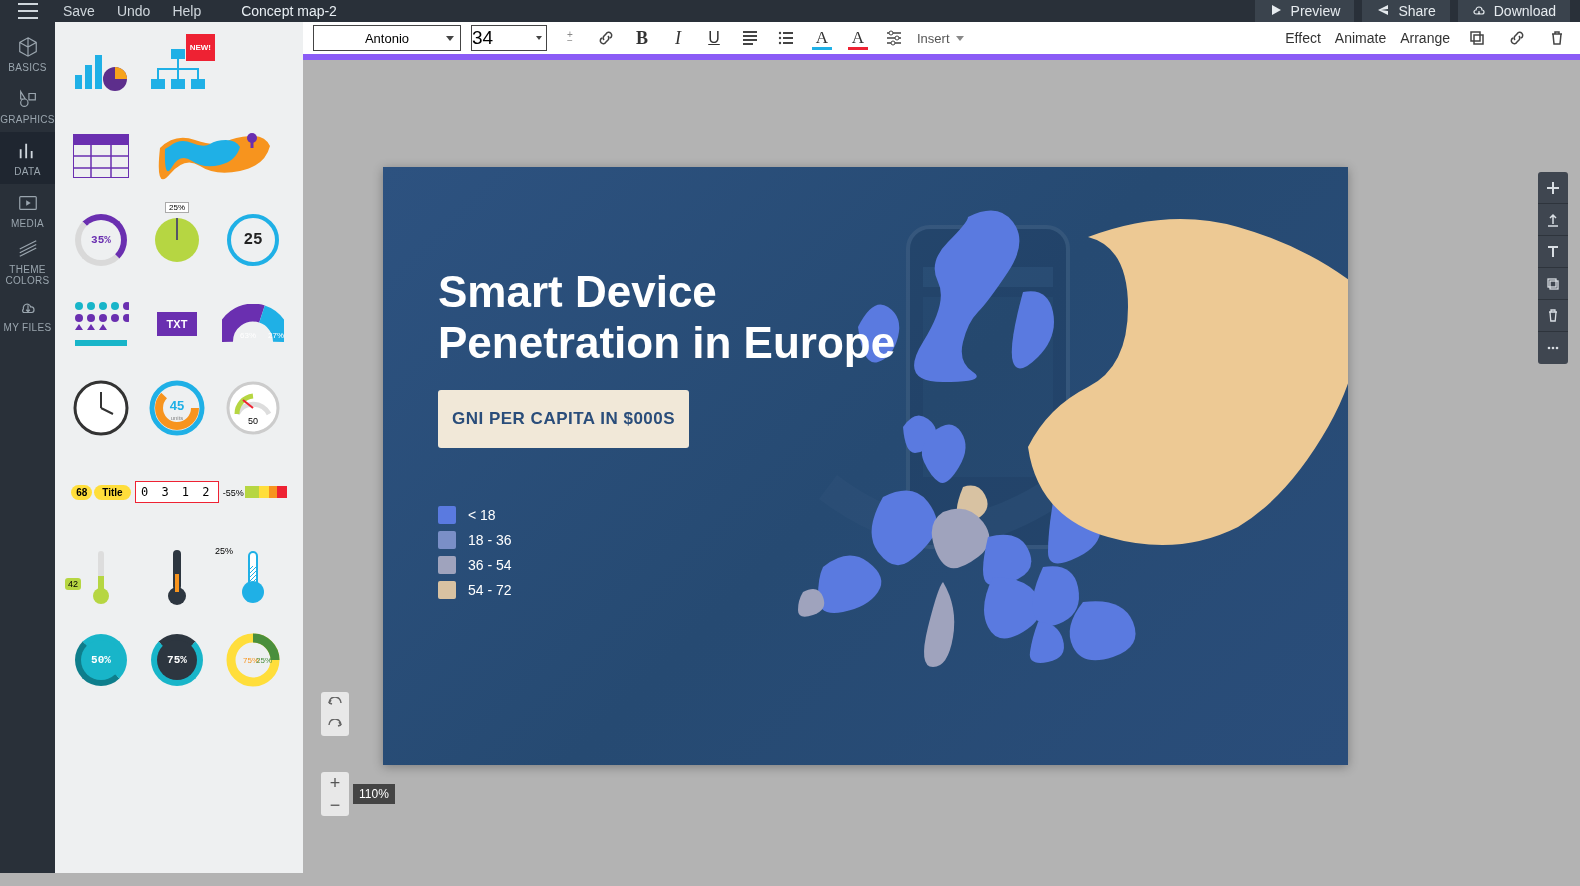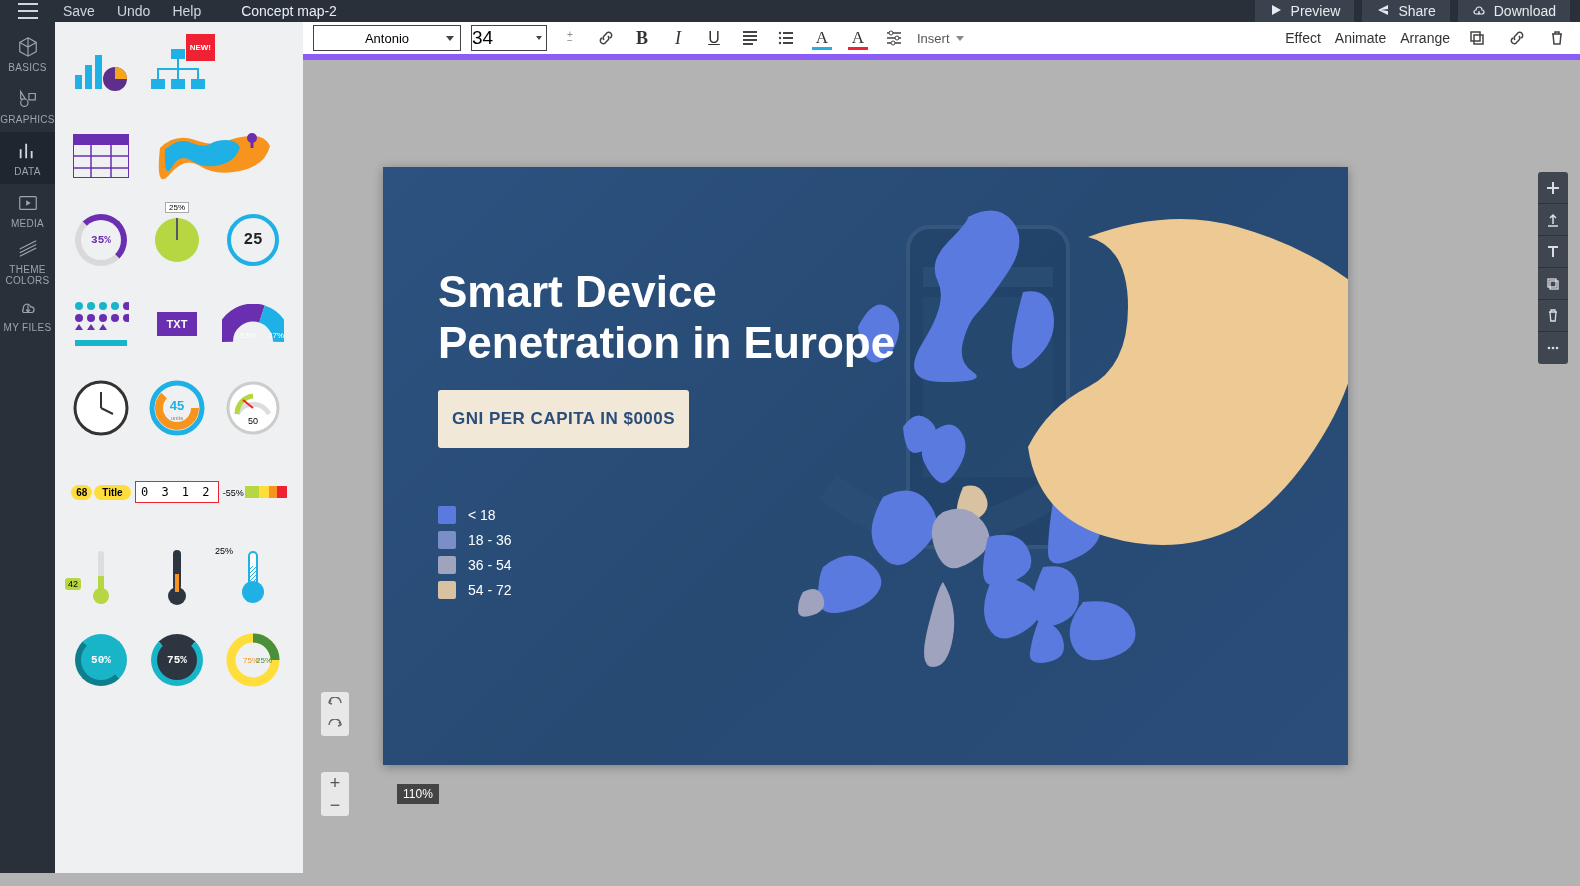--- a/index.html
+++ b/index.html
@@ -65,21 +65,21 @@
 .toolstrip { position: absolute; top: 150px; right: 12px; width: 30px; background: #3f4650; border-radius: 3px; display: flex; flex-direction: column; }
 .toolstrip-item { height: 32px; display: flex; align-items: center; justify-content: center; cursor: pointer; color: #d9dee3; border-bottom: 1px solid #2e343c; }
 .toolstrip-item:last-child { border-bottom: none; }
 .toolstrip-item svg { width: 16px; height: 16px; }
 
 
 .history { position: absolute; left: 18px; top: 670px; width: 28px; background: #e8e8e8; border-radius: 3px; }
 .history div { height: 22px; display: flex; align-items: center; justify-content: center; cursor: pointer; }
 .zoomctl { position: absolute; left: 18px; top: 750px; width: 28px; background: #e8e8e8; border-radius: 3px; }
 .zoomctl div { height: 22px; display: flex; align-items: center; justify-content: center; cursor: pointer; font-size: 18px; color: #555; }
-.zoom-label { position: absolute; left: 50px; top: 762px; background: #444; color: #fff; font-size: 12px; padding: 3px 6px; margin-left: 44px; }
+.zoom-label { position: absolute; left: 50px; top: 762px; background: #444; color: #fff; font-size: 12px; padding: 3px 6px; }
 
 
 .donut { width: 52px; height: 52px; border-radius: 50%; border: 6px solid #ddd; position: relative; display: flex; align-items: center; justify-content: center; font-size: 11px; font-weight: bold; font-family: Liberation Mono, monospace; }
 </style>
 </head>
 <body>
 
 <div class="topbar">
   <div class="hamburger">
     <svg viewBox="0 0 20 16">

